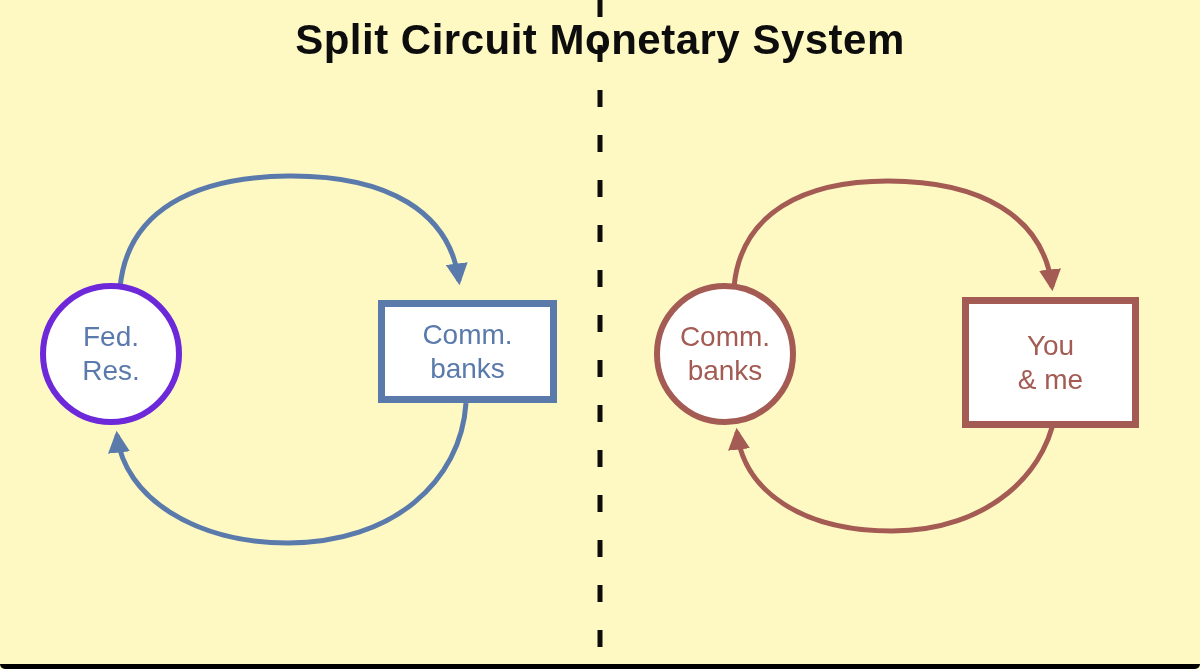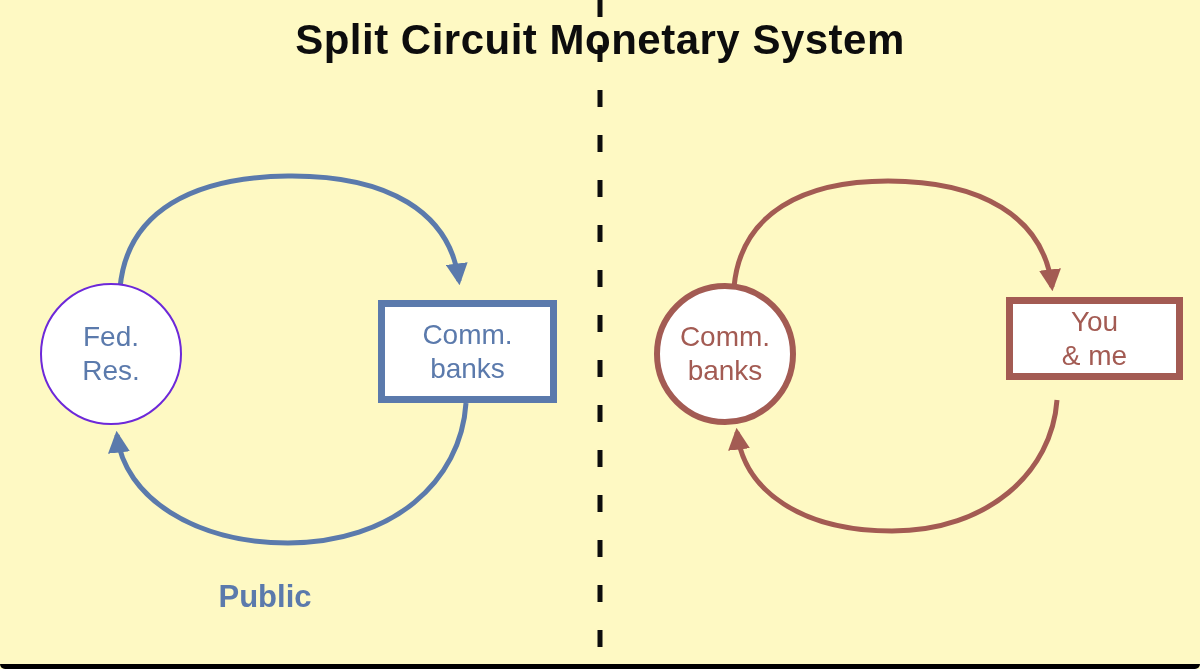--- a/index.html
+++ b/index.html
@@ -40,29 +40,29 @@
     justify-content: center;
     text-align: center;
     box-sizing: border-box;
     background: #ffffff;
     font-size: 28px;
     line-height: 34px;
     font-weight: 400;
   }
   .node .l { display: block; }
   .circle-node { border-radius: 50%; }
-  .blue { color: #5b7aac; border: 2px solid #6d28d9; text-align: right; }
+  .blue { color: #5b7aac; border: 6px solid #6d28d9; text-align: right; }
   .blue-box { color: #5b7aac; border: 7px solid #5b7aac; }
   .red { color: #a35b53; border: 6px solid #a35b53; }
   .red-box { color: #a35b53; border: 7px solid #a35b53; }
 
   .fed-res-circle   { left: 40px;  top: 283px; width: 142px; height: 142px; }
   .comm-banks-box-l { left: 378px; top: 300px; width: 179px; height: 103px; }
   .comm-banks-circle{ left: 654px; top: 283px; width: 142px; height: 142px; }
-  .you-me-box       { left: 1006px; top: 297px; width: 177px; height: 83px; }
+  .you-me-box       { left: 962px; top: 297px; width: 177px; height: 131px; }
 
   .caption {
     position: absolute;
     width: 300px;
     text-align: center;
     font-size: 31px;
     line-height: 40px;
     font-weight: bold;
   }
   .caption .l { display: block; }
@@ -119,19 +119,18 @@
     <span class="l">Comm.</span>
     <span class="l">banks</span>
   </div>
 
   <div class="node red-box you-me-box">
     <span class="l">You</span>
     <span class="l">&amp; me</span>
   </div>
 
   <div class="caption caption-public">
-    <span class="l">Public</span>
   </div>
 
 
   <div class="bottom-edge"></div>
 
 </div>
 
 </body></html>

